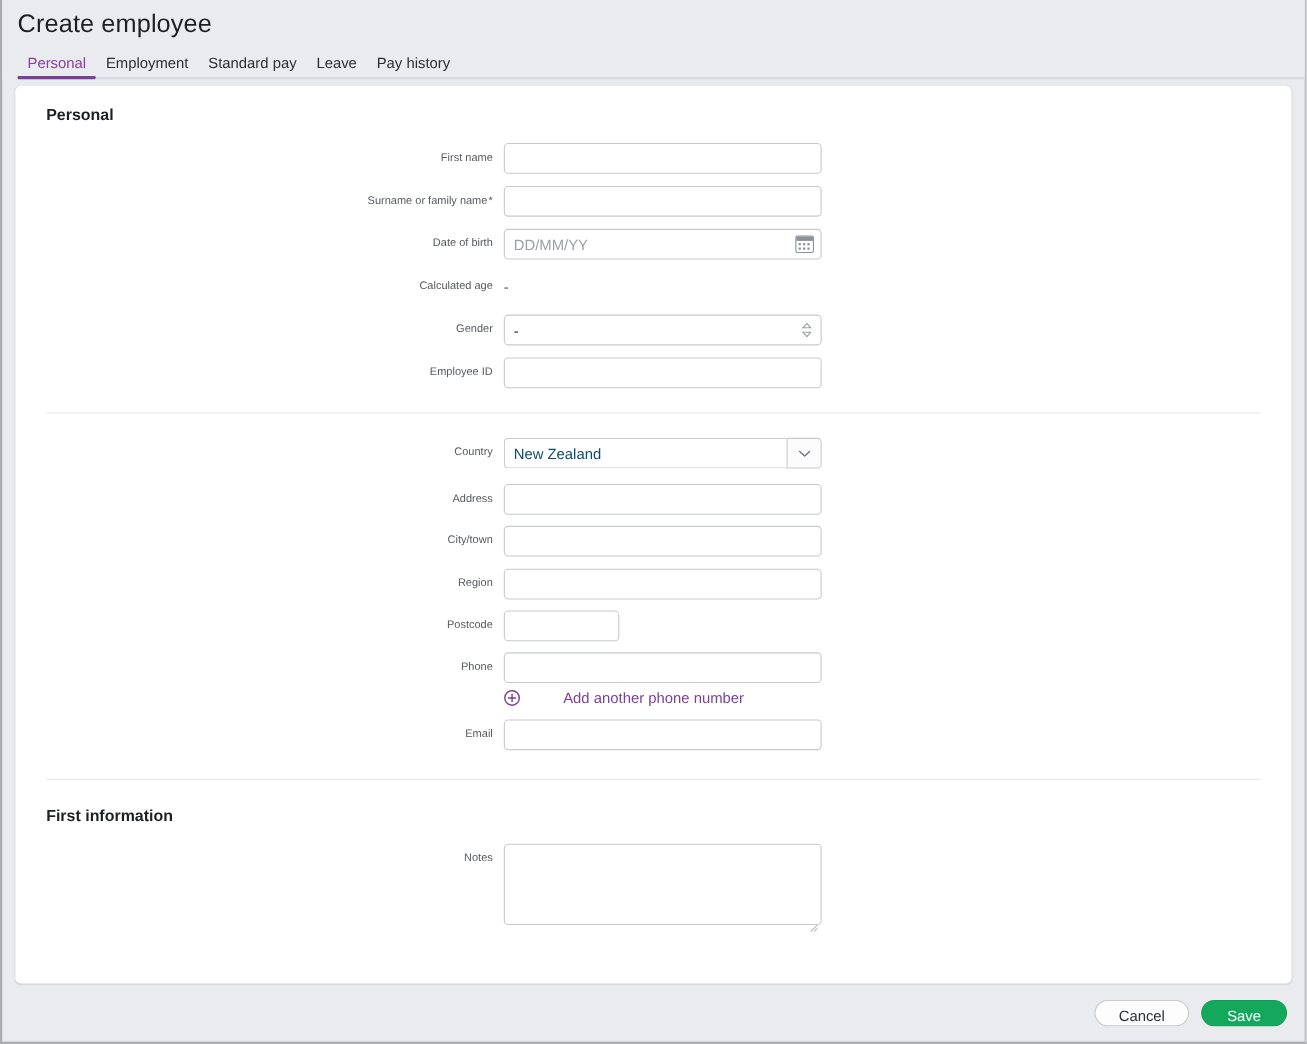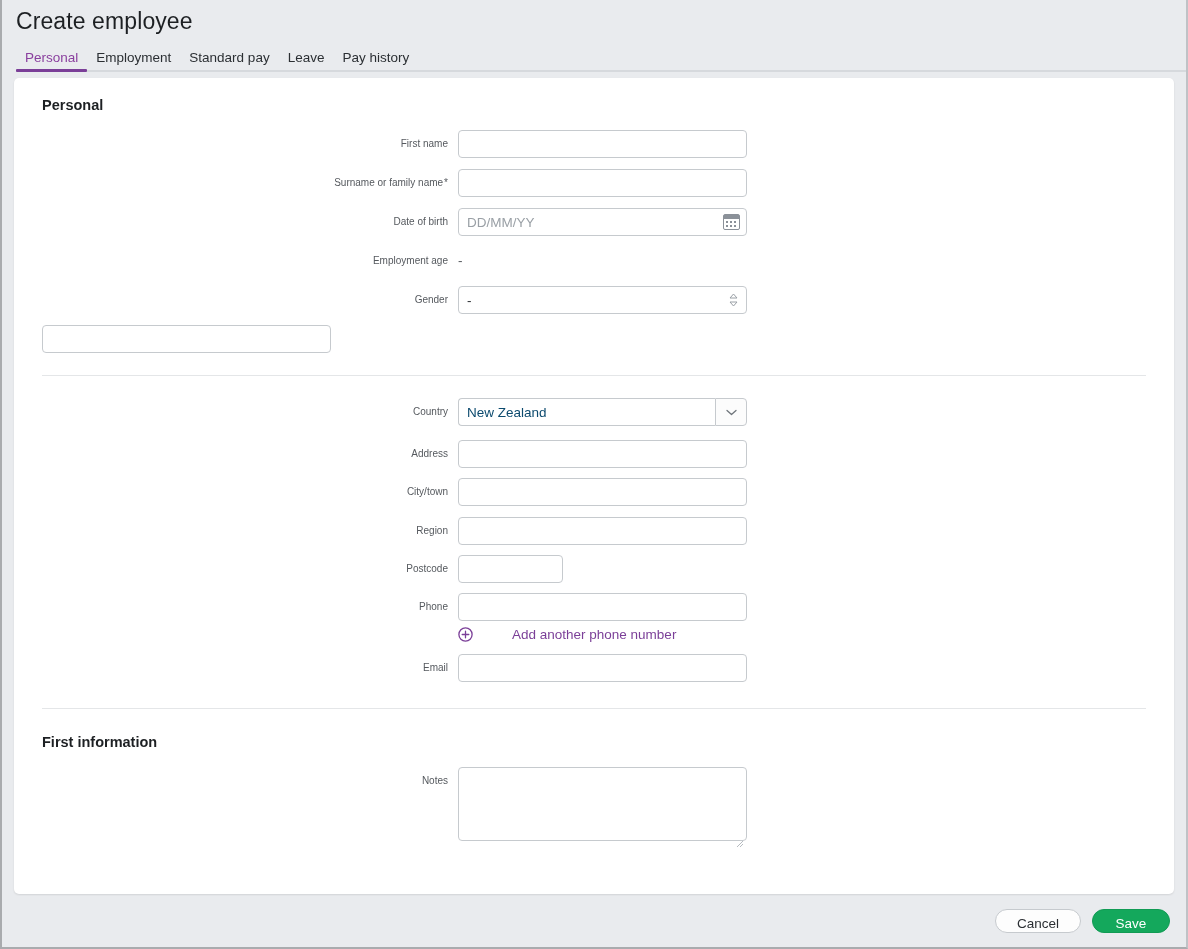--- a/index.html
+++ b/index.html
@@ -334,21 +334,21 @@
                   <i></i>
                   <i></i>
                   <i></i>
                   <i></i>
                 </span>
             </span>
           </div>
         </div>
 
         <div class="row">
-          <div class="label">Employment age</div>
+          <div class="label">Calculated age</div>
           <div class="field">
             <span class="static-val">-</span>
           </div>
         </div>
 
         <div class="row">
           <div class="label">Gender</div>
           <div class="field sel-field">
             <select>
               <option>-</option>
@@ -356,20 +356,21 @@
             <span class="stepper">
               <svg width="9" height="14" viewBox="0 0 9 14">
                 <path d="M4.5 1 L8 5 L1 5 Z" fill="none" stroke="#9aa0a6" stroke-width="1"></path>
                 <path d="M4.5 13 L8 9 L1 9 Z" fill="none" stroke="#9aa0a6" stroke-width="1"></path>
               </svg>
             </span>
           </div>
         </div>
 
         <div class="row">
+          <div class="label">Employee ID</div>
           <div class="field">
             <input class="txt" type="text" style="">
           </div>
         </div>
 
         <hr class="divider">
 
 
         <div class="row">
           <div class="label">Country</div>

